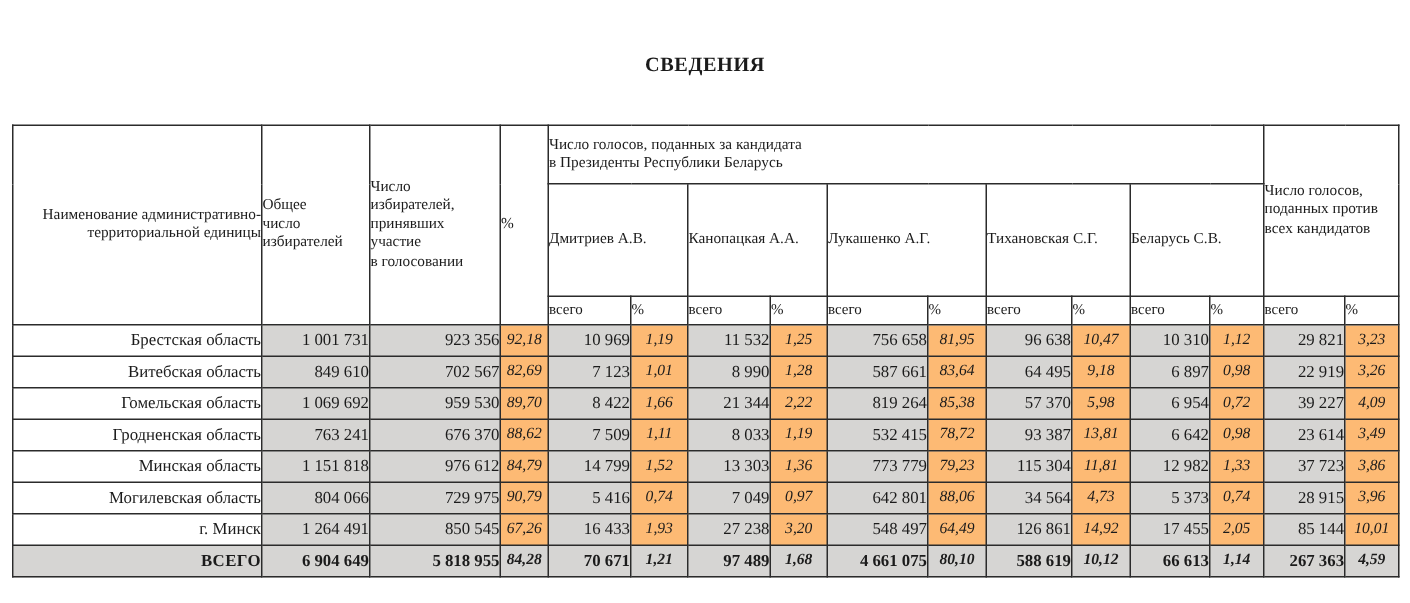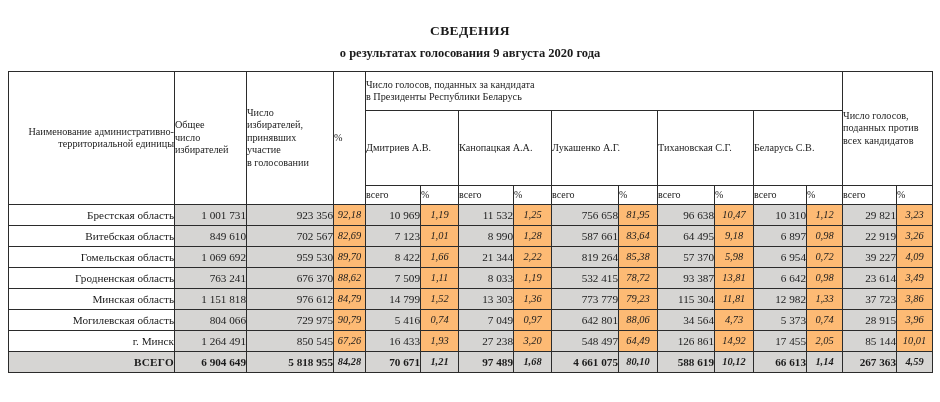--- a/index.html
+++ b/index.html
@@ -18,21 +18,21 @@
     position: relative;
     width: 940px;
     height: 402px;
     box-sizing: border-box;
   }
   .doc-title {
     text-align: center;
     font-weight: bold;
     font-size: 13.5px;
     letter-spacing: 0.4px;
-    margin: 3px;
+    margin: 15px;
     padding-top: 19px;
     line-height: 17px;
   }
   .doc-subtitle {
     text-align: center;
     font-weight: bold;
     font-size: 12.5px;
     margin: 0;
     padding-top: 3px;
     line-height: 16px;
@@ -115,21 +115,20 @@
   .outer-thick {
     border: 1.6px solid #1f1f1f;
   }
 </style>
 </head>
 <body>
 
 <div class="page">
 
   <div class="doc-title">СВЕДЕНИЯ</div>
-  <div class="doc-subtitle">о результатах голосования 9 августа 2020 года</div>
 
   <div class="table-wrap">
     <table class="results outer-thick">
       <colgroup>
         <col style="width:166px">
         <col style="width:72px">
         <col style="width:87px">
         <col style="width:32px">
         <col style="width:55px">
           <col style="width:38px">

